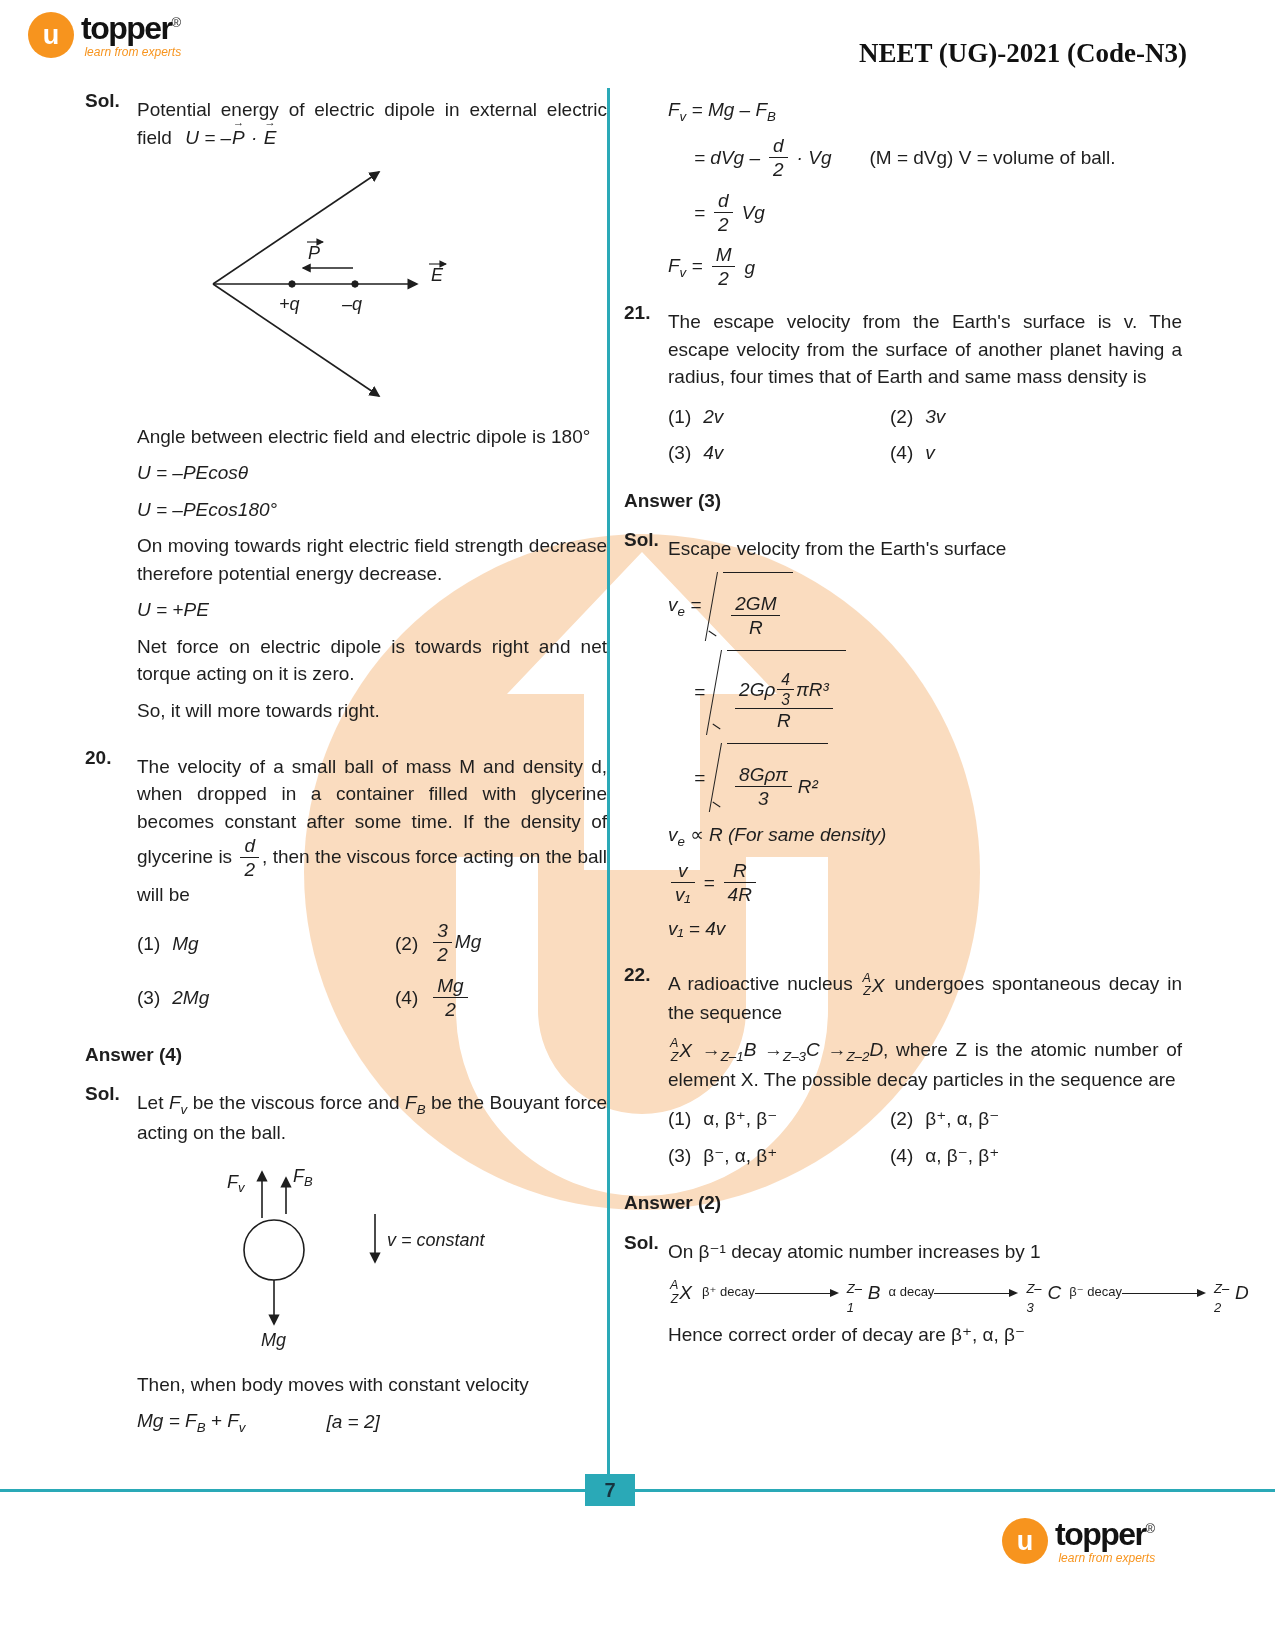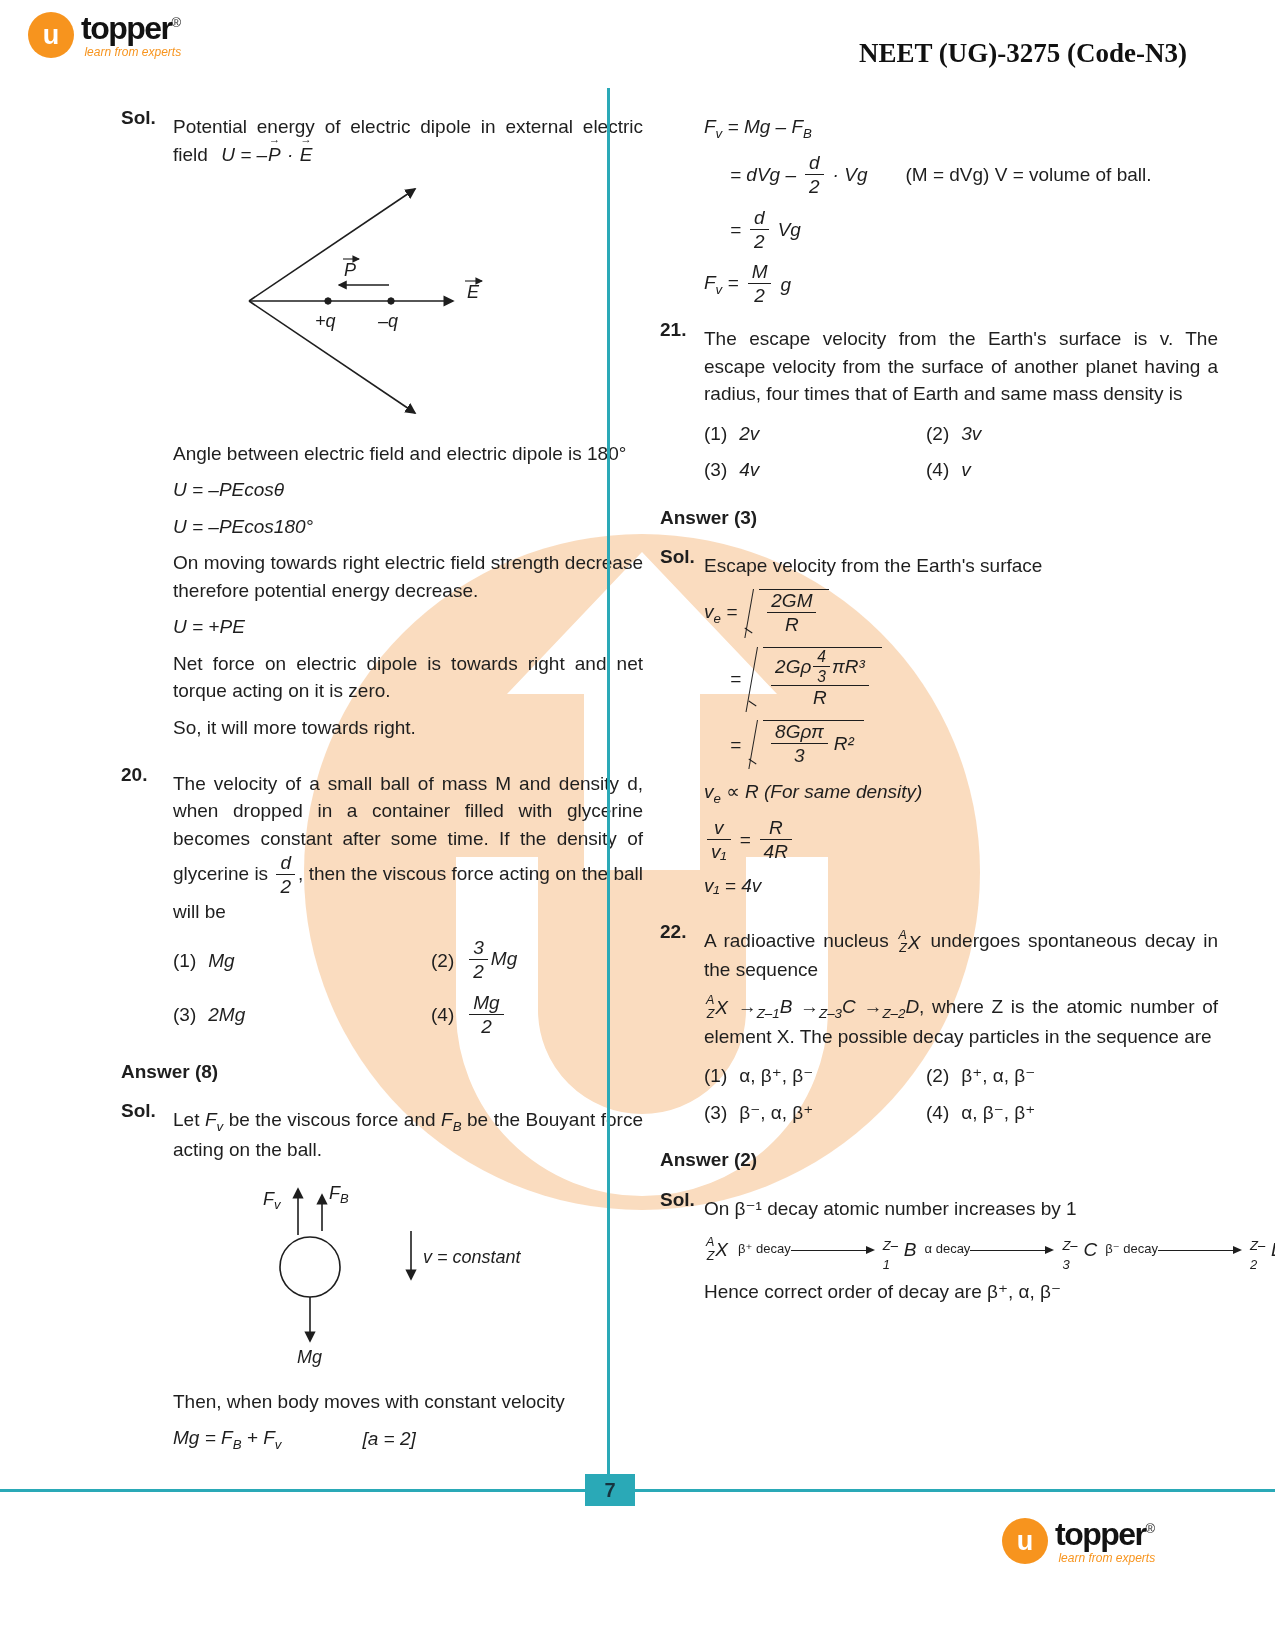--- a/index.html
+++ b/index.html
@@ -29,21 +29,21 @@
   .doc-title { position:absolute; right:88px; top:34px; z-index:3;
     font-family:"Liberation Serif","DejaVu Serif",serif; font-weight:700; font-size:27px; color:#111; }
 
   
   .divider-v { position:absolute; left:607px; top:88px; width:2.5px; height:1390px; background:#2aa9b7; z-index:2; }
   .footer-rule { position:absolute; left:0; top:1489px; width:100%; height:2.5px; background:#2aa9b7; z-index:2; }
   .page-badge { position:absolute; left:585px; top:1474px; width:50px; height:32px; background:#2aa9b7;
     display:flex; align-items:center; justify-content:center; font-weight:700; font-size:20px; color:#16333e; z-index:3; }
 
   
-  .col { position:absolute; top:104px; z-index:1;margin-left:36px; }
+  .col { position:absolute; top:87px; z-index:1; }
   .col-left { left:85px; width:522px; }
   .col-right { left:624px; width:558px; }
 
   .hang { display:flex; margin-bottom:10px; }
   .hang > .lab { flex:0 0 52px; font-weight:700; }
   .col-right .hang > .lab { flex:0 0 44px; }
   .hang > .bd { flex:1; text-align:justify; }
   .answer { font-weight:700; margin:14px 0 12px 0; }
   .para { margin:9px 0; text-align:justify; }
   .mi { font-style:italic; }
@@ -60,21 +60,21 @@
   .frac { display:inline-flex; flex-direction:column; align-items:center; vertical-align:middle; margin:0 3px; line-height:1.15; text-align:center; }
   .frac .fn { padding:0 4px; display:inline-flex; align-items:center; justify-content:center; }
   .frac .fd { border-top:1.5px solid #1e1e1e; padding:1px 4px 0 4px; align-self:stretch; text-align:center; }
   .frac.small { font-size:0.82em; margin:0 2px; }
 
   
   .sqrt { display:inline-flex; align-items:stretch; vertical-align:middle; }
   .rsign { width:16px; position:relative; flex:none; }
   .rsign::before { content:''; position:absolute; left:10px; top:0; height:100%; border-left:1.7px solid #1e1e1e; transform:skewX(-10deg); transform-origin:top; }
   .rsign::after { content:''; position:absolute; left:1px; bottom:7px; width:9px; border-top:1.7px solid #1e1e1e; transform:rotate(34deg); }
-  .radicand { border-top:1.7px solid #1e1e1e; padding:0 10px 2px 5px; display:inline-flex; align-items:center; gap:3px; }
+  .radicand { border-top:1.7px solid #1e1e1e; padding:20px 10px 2px 5px; display:inline-flex; align-items:center; gap:3px; }
 
   
   .nuc { display:inline-flex; align-items:center; vertical-align:middle; margin:0 2px; }
   .nuc-scripts { display:inline-flex; flex-direction:column; font-size:12.5px; line-height:1.1; margin-right:1px; font-style:italic; align-items:flex-end; }
   .nuc-el { font-style:italic; }
 
   
   .chain { flex-wrap:nowrap; }
   .chain-arrow { display:inline-flex; align-items:center; margin:0 2px; }
   .ca-label { font-size:13px; line-height:1.1; margin-bottom:2px; white-space:nowrap; }
@@ -121,21 +121,21 @@
         <span class="brand-u">u</span>
       </div>
       <div class="brand-right">
         <div class="brand-line">
           <span class="brand-name">topper</span>
           <span class="brand-reg">®</span>
         </div>
         <div class="brand-tagline">learn from experts</div>
       </div>
     </div>
-    <div class="doc-title">NEET (UG)-3275 (Code-N3)</div>
+    <div class="doc-title">NEET (UG)-2021 (Code-N3)</div>
   </header>
 
   <div class="divider-v"></div>
   <div class="footer-rule"></div>
   <div class="page-badge">
     <span>7</span>
   </div>
 
   <div class="brand brand-footer">
     <div class="brand-circle">
@@ -223,21 +223,21 @@
             <span class="onum">(4)</span>
             <span class="frac mi">
                 <span class="fn">Mg</span>
                 <span class="fd">2</span>
               </span>
           </div>
         </div>
       </div>
     </div>
 
-    <div class="answer">Answer (8)</div>
+    <div class="answer">Answer (4)</div>
 
     <div class="hang">
       <div class="lab">Sol.</div>
       <div class="bd">
         <div class="para"><span>Let </span><span class="mi">F</span><sub>v</sub><span> be the viscous force and </span><span class="mi">F</span><sub>B</sub><span> be the Bouyant force acting on the ball.</span></div>
 
         <div class="fig fig-ball">
           <svg viewBox="0 0 300 198" width="300" height="198">
             <defs>
               <marker id="ah2" viewBox="0 0 10 10" refX="8.5" refY="5" markerWidth="7" markerHeight="7" orient="auto-start-reverse">

